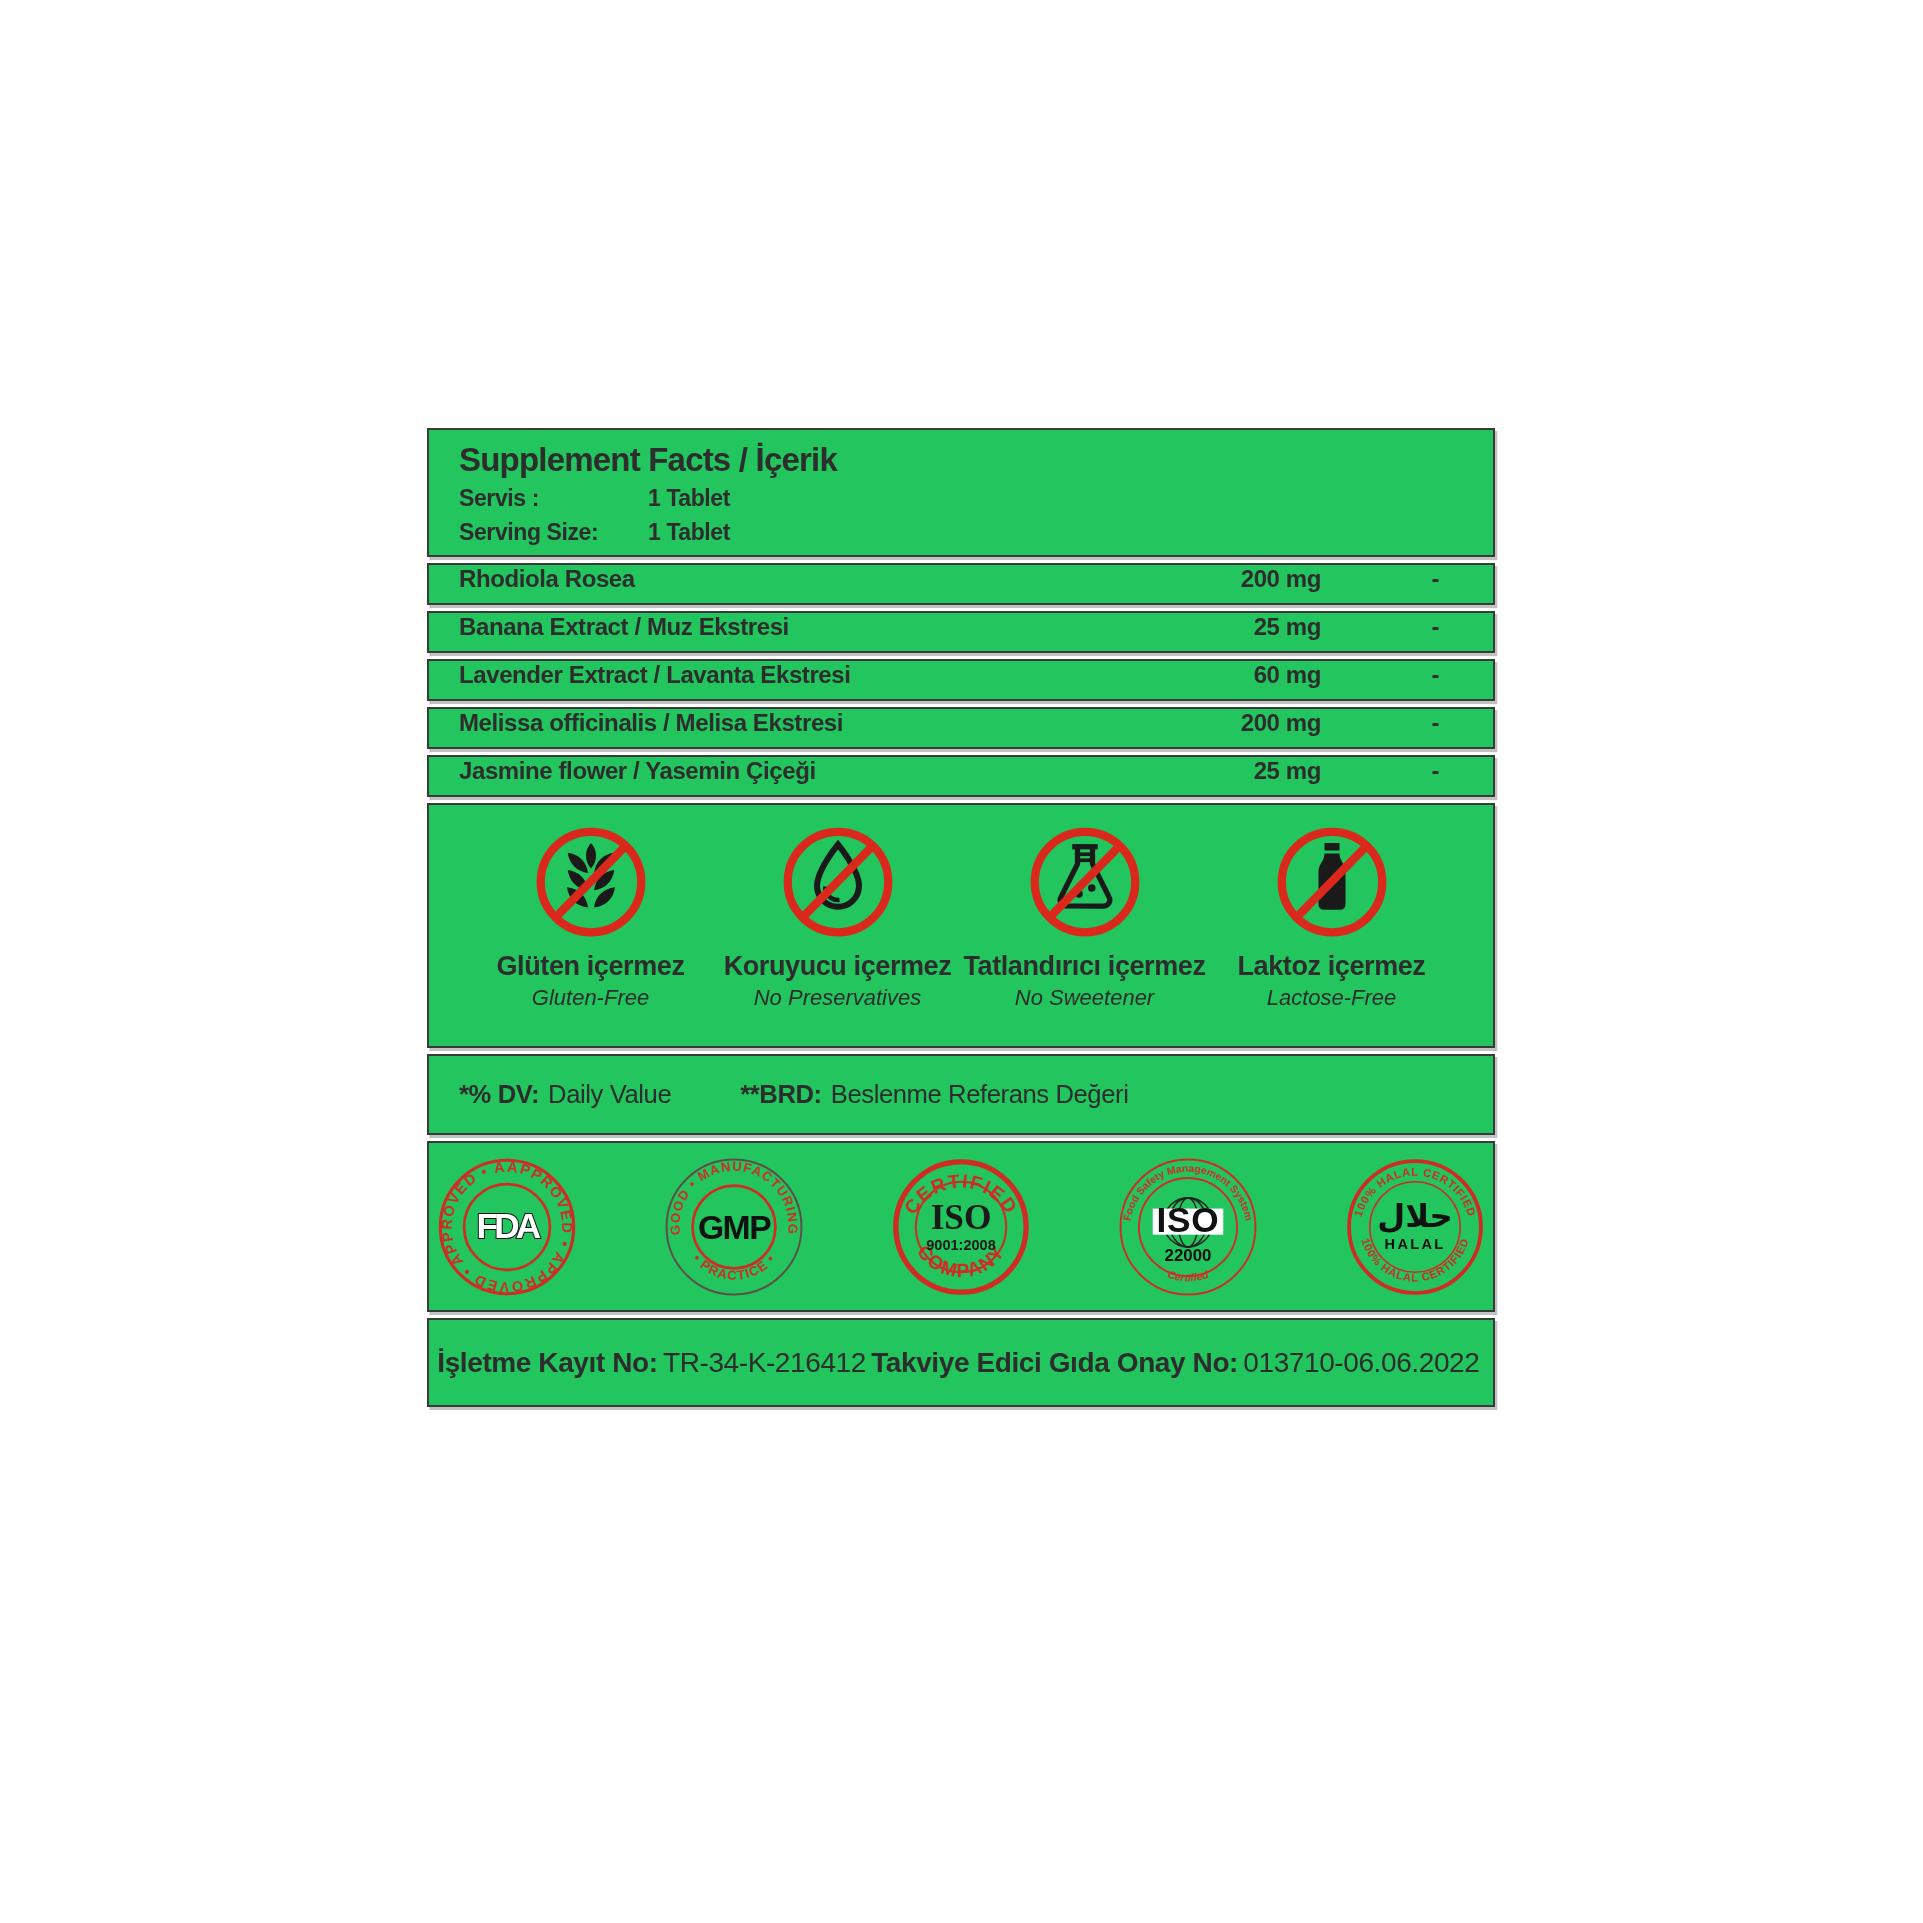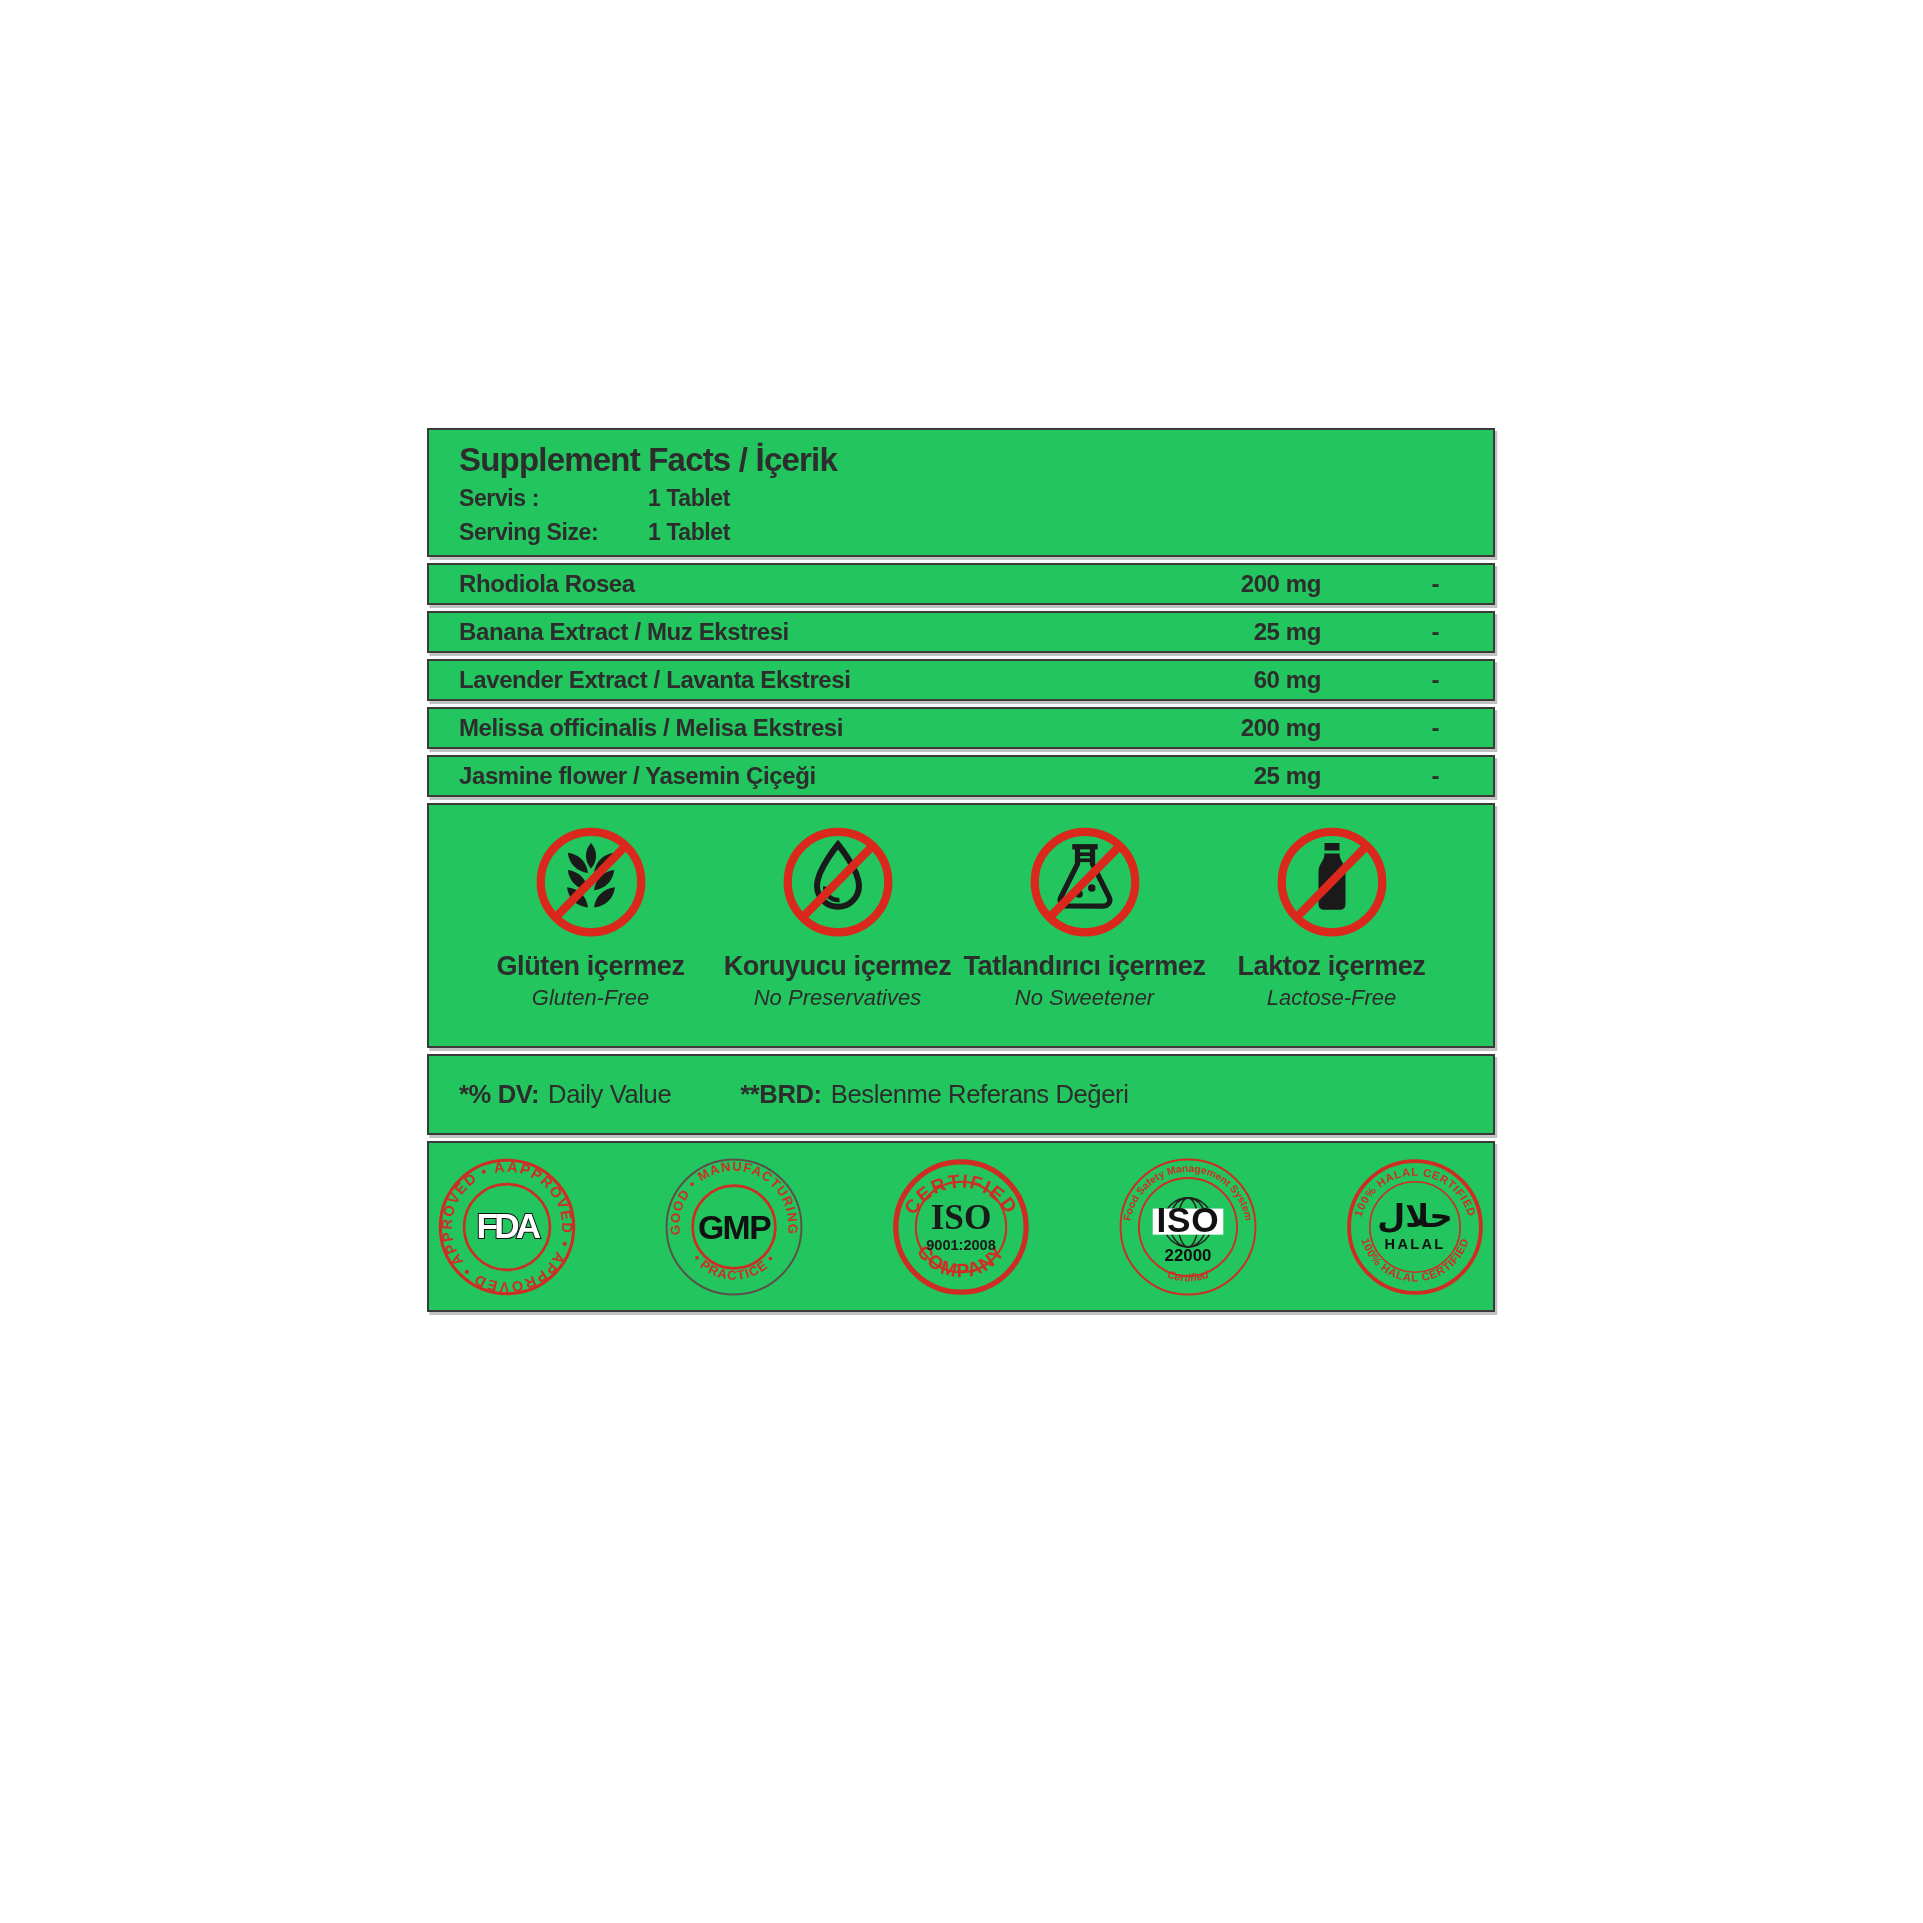--- a/index.html
+++ b/index.html
@@ -14,21 +14,21 @@
   .hdr{height:129px;padding:10.5px 30px 6px 30px;}
   .hdr-title{font-size:33px;font-weight:700;letter-spacing:-0.8px;}
   .hdr-line{font-size:23px;font-weight:700;letter-spacing:-0.4px;margin-top:6.8px;display:flex;}
   .hdr-line .lbl{display:inline-block;width:189px;}
 
   
   .colhead{height:80px;display:flex;align-items:center;font-size:25px;font-weight:700;letter-spacing:-0.4px;line-height:1.25;}
   .c1{flex:1;padding-left:30px;}
   .c2{width:274px;text-align:left;}
   .c3{width:172px;text-align:right;padding-right:21px;box-sizing:border-box;}
-  .row{height:42px;display:flex;align-items:center;font-size:24px;font-weight:700;letter-spacing:-0.4px;}
+  .row{height:42px;display:flex;font-size:24px;font-weight:700;letter-spacing:-0.4px;}
   .row .c2{text-align:right;}
   .row .c3{padding-right:54px;}
 
   .footnote{height:81px;display:flex;align-items:center;padding-left:30px;font-size:25.6px;letter-spacing:-0.4px;}
   .footnote b{font-weight:700;}
   .footnote .val{font-weight:400;margin-left:9px;}
   .fn-g2{margin-left:69px;}
 
   
   .claims{height:245px;display:flex;justify-content:space-between;align-items:flex-start;padding:16.5px 38px 0 38px;}
@@ -259,15 +259,21 @@
         <textPath href="#halalTop" startOffset="50%" text-anchor="middle">100% HALAL CERTIFIED</textPath>
       </text>
       <text font-size="14.5" font-weight="700" letter-spacing="1" style="fill:var(--red)">
         <textPath href="#halalBottom" startOffset="50%" text-anchor="middle">— 100% HALAL CERTIFIED —</textPath>
       </text>
       <text x="90" y="90" text-anchor="middle" class="arabic" font-size="42" font-weight="700" fill="#111111">حلال</text>
       <text x="90" y="119" text-anchor="middle" font-size="19" font-weight="700" letter-spacing="3" fill="#111111">HALAL</text>
     </svg>
   </div>
 
+  <div class="box reg">
+    <b>İşletme Kayıt No:</b>
+    <span class="val">TR-34-K-216412</span>
+    <b>Takviye Edici Gıda Onay No:</b>
+    <span class="val">013710-06.06.2022</span>
+  </div>
 
 </div>
 
 
 </body></html>

